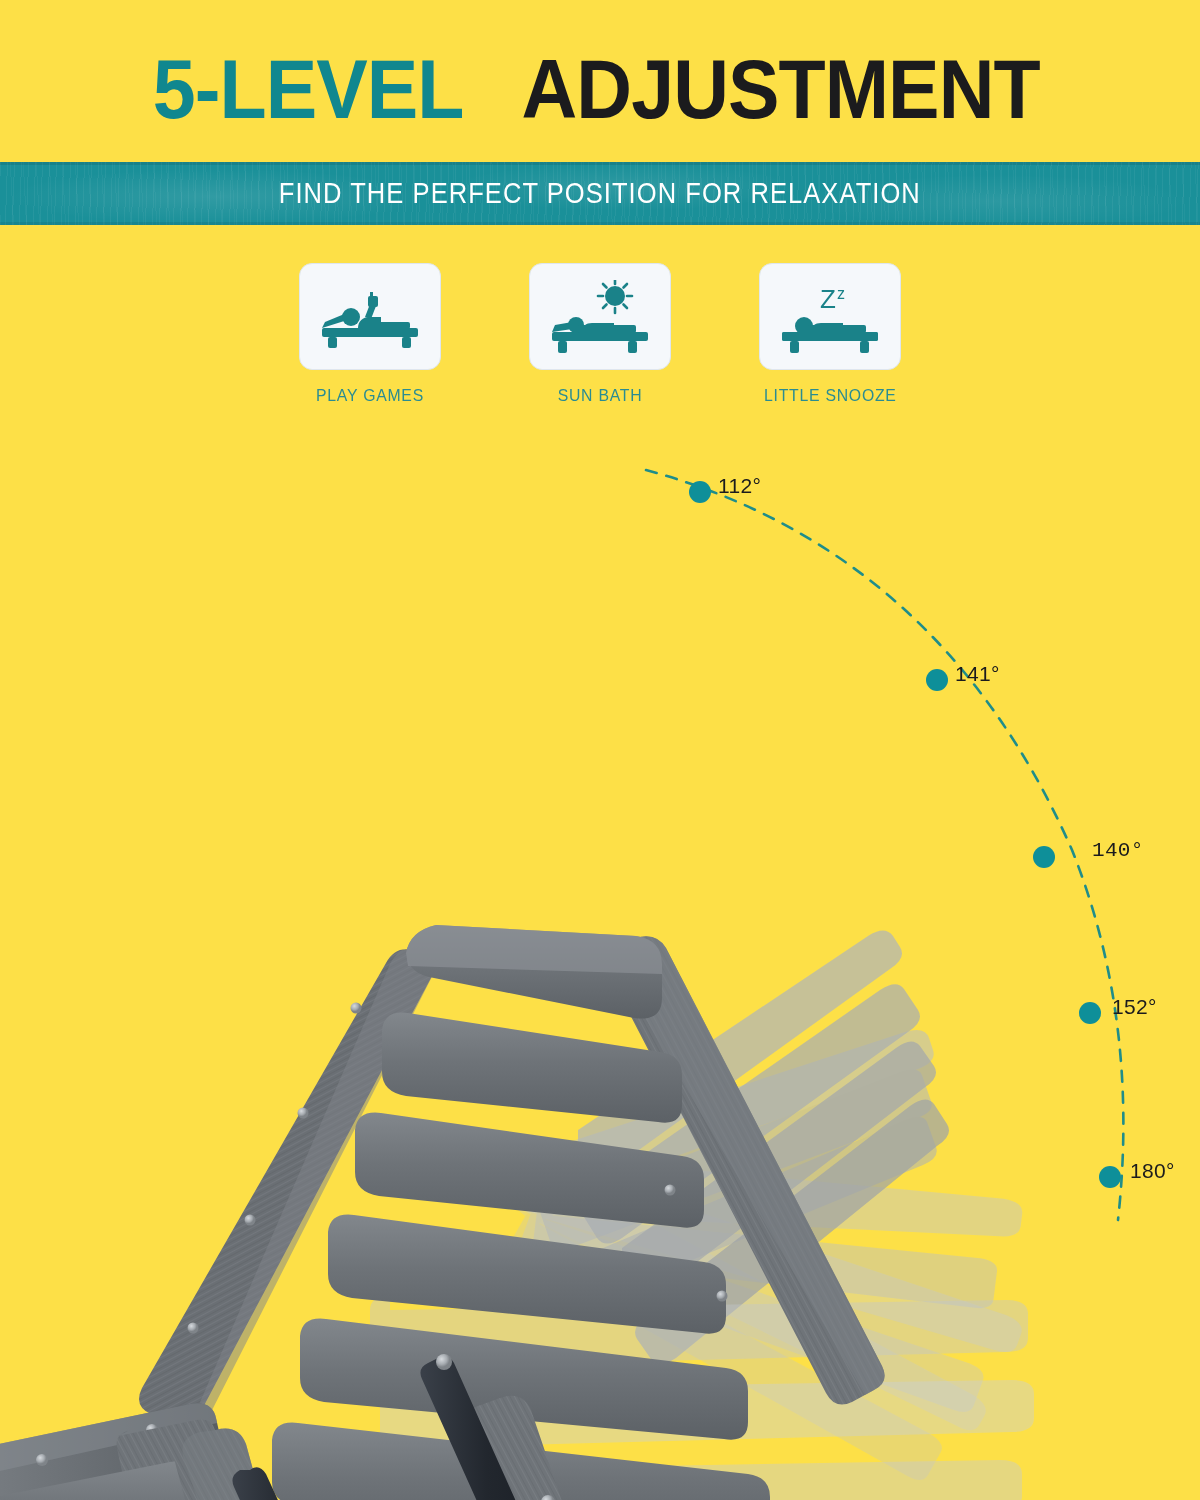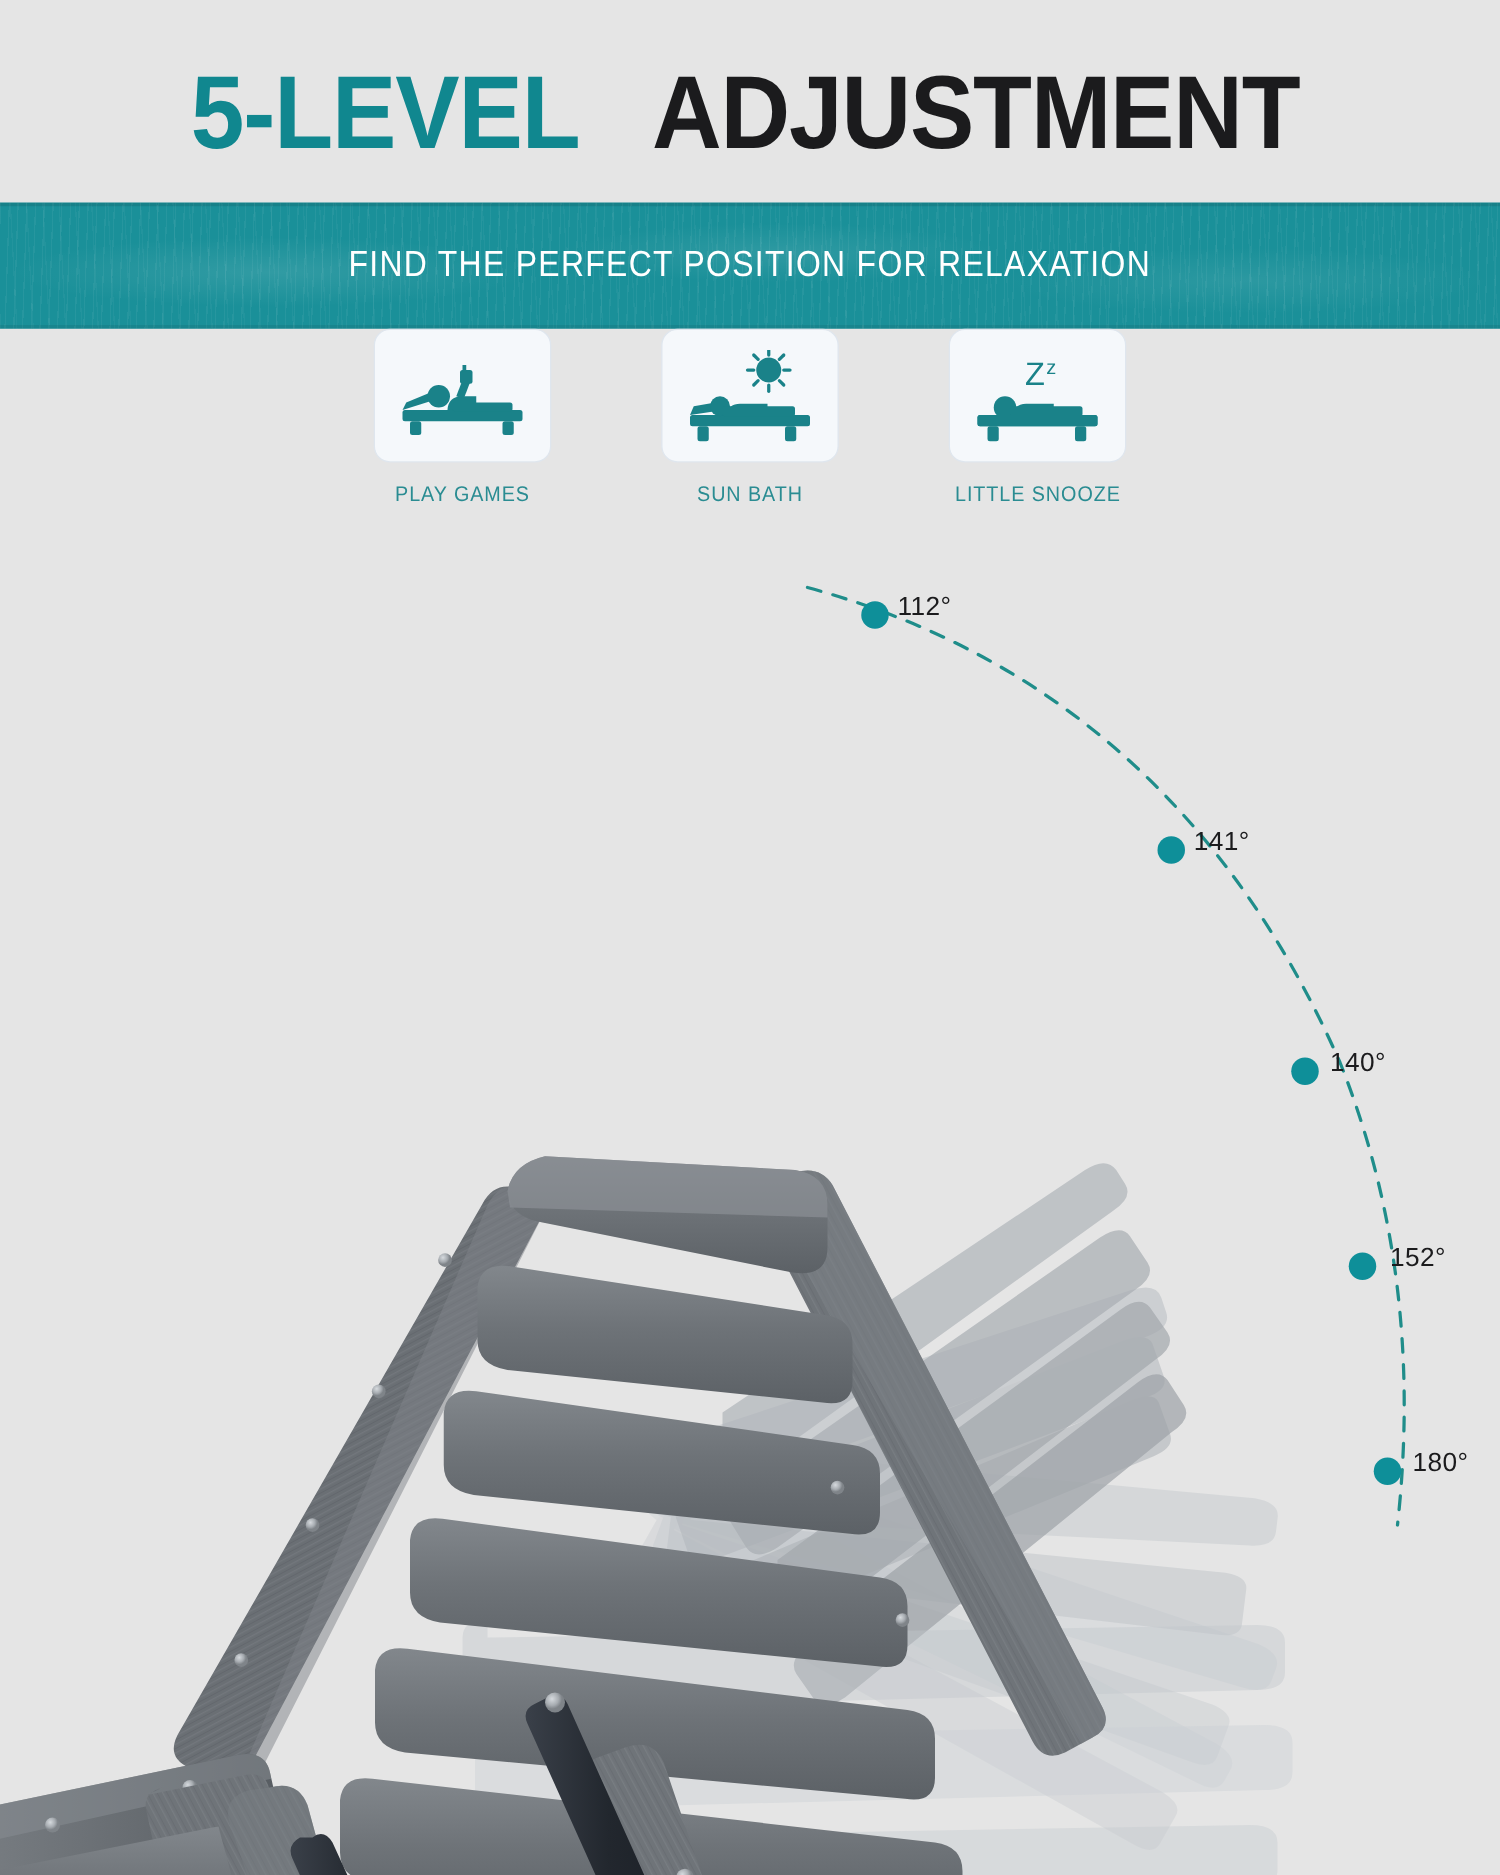--- a/index.html
+++ b/index.html
@@ -7,21 +7,21 @@
   html, body {
     width:1200px; height:1500px;
     background:#f3f6fa;
     font-family:"Liberation Sans", sans-serif;
     overflow:hidden;
   }
 
   #page {
     position:relative;
     width:1200px; height:1500px;
-    background:#e5e5e5;
+    background:#fde047;
   }
 
   
   .title-row {
     position:absolute; top:48px; left:0; width:1200px;
     text-align:center;
     white-space:nowrap;
   }
   .title-row span {
     font-size:83px;
@@ -31,21 +31,21 @@
     transform:scaleX(0.93);
     display:inline-block;
     vertical-align:baseline;
   }
   .title-accent { color:#10878f; }
   .title-main { color:#1b1b1d; font-weight:400; letter-spacing:0px; }
 
   
   .banner {
     position:absolute; top:162px; left:0;
-    width:1200px; height:101px;
+    width:1200px; height:63px;
     background:#1a9099;
     display:flex; align-items:center; justify-content:center;
     overflow:hidden;
   }
   .banner-grain {
     position:absolute; inset:0;
     background-image:
       repeating-linear-gradient(92deg, rgba(255,255,255,.055) 0 1px, rgba(0,0,0,0) 1px 7px),
       repeating-linear-gradient(87deg, rgba(255,255,255,.04) 0 1px, rgba(0,0,0,0) 1px 13px),
       radial-gradient(ellipse 300px 40px at 18% 55%, rgba(255,255,255,.10), rgba(255,255,255,0) 70%),
@@ -372,18 +372,18 @@
         <circle cx="700" cy="62" r="11"></circle>
         <circle cx="937" cy="250" r="11"></circle>
         <circle cx="1044" cy="427" r="11"></circle>
         <circle cx="1090" cy="583" r="11"></circle>
         <circle cx="1110" cy="747" r="11"></circle>
       </g>
     </svg>
 
     <div class="angle-label" style="left:718px; top:44px;">112°</div>
     <div class="angle-label" style="left:955px; top:232px;">141°</div>
-    <div class="angle-label" style="left:1064px; top:409px;">140°</div>
+    <div class="angle-label" style="left:1092px; top:409px;font-family:Liberation Mono, monospace;">140°</div>
     <div class="angle-label" style="left:1112px; top:565px;">152°</div>
     <div class="angle-label" style="left:1130px; top:729px;">180°</div>
   </div>
 
 </div>
 
 </body></html>

